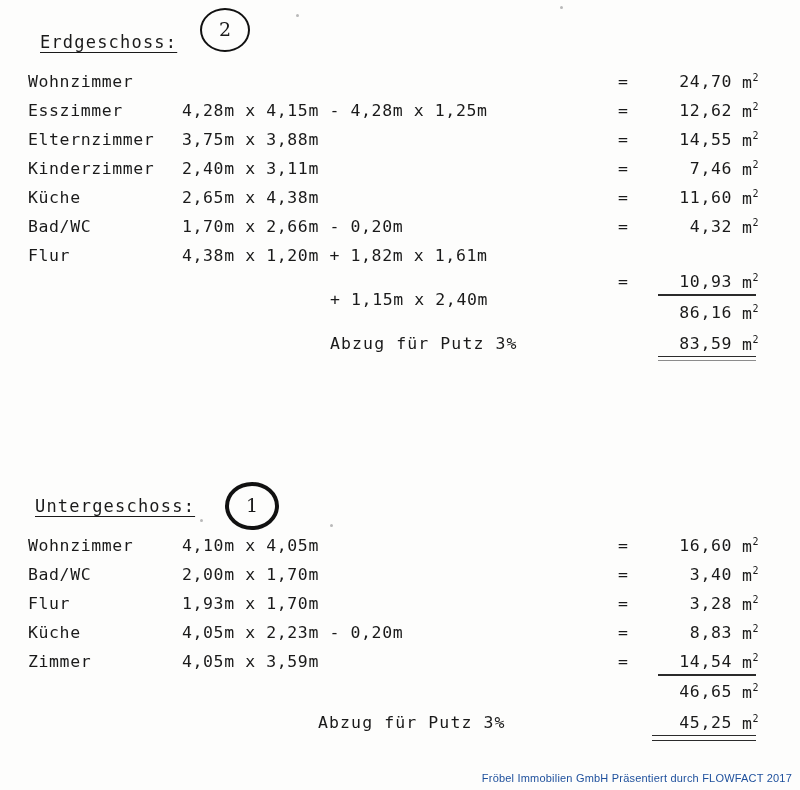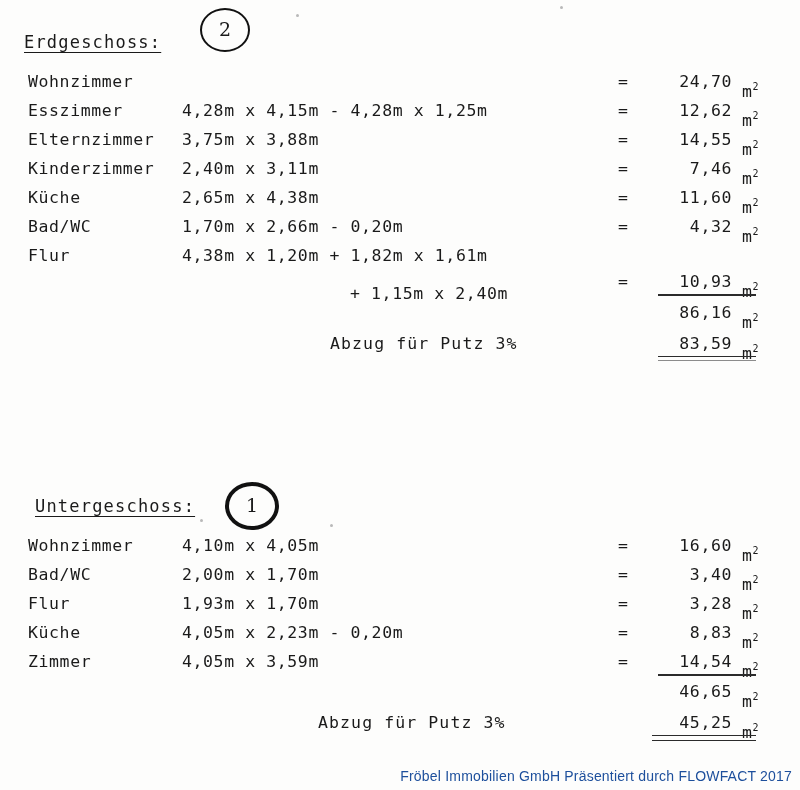--- a/index.html
+++ b/index.html
@@ -72,39 +72,38 @@
     top: 0;
   }
   .calc {
     position: absolute;
     left: 182px;
     top: 0;
   }
   .calc2 {
     position: absolute;
     left: 330px;
-    top: 12px;
-    margin-left: 20px;
+    top: 18px;
   }
   .eq {
     position: absolute;
     left: 618px;
     top: 0;
   }
   .result {
     position: absolute;
     left: 660px;
     top: 0;
     width: 72px;
     text-align: right;
   }
   .unit {
     position: absolute;
     left: 742px;
-    top: 9px;
+    top: 0;
     text-align: right;
   }
   .unit sup {
     font-size: 10px;
     vertical-align: super;
   }
 
   .note {
     position: absolute;
     font-size: 16.5px;
@@ -119,38 +118,38 @@
   }
   .rule.dbl {
     height: 1.4px;
   }
 
   .footer {
     position: absolute;
     right: 8px;
     bottom: 6px;
     font-family: "Liberation Sans", sans-serif;
-    font-size: 14px;
+    font-size: 11px;
     color: #1d4f9c;
     letter-spacing: 0.2px;
   }
 </style>
 </head>
 <body>
 
 <div class="page">
 
   <div class="speck" style="left:296px;top:14px;width:3px;height:3px;"></div>
   <div class="speck" style="left:560px;top:6px;width:3px;height:3px;"></div>
   <div class="speck" style="left:200px;top:519px;width:3px;height:3px;"></div>
   <div class="speck" style="left:330px;top:524px;width:3px;height:3px;"></div>
 
   <div class="section" style="top:0;">
 
-    <div class="section-title" style="left:24px; top:32px;">Erdgeschoss:</div>
+    <div class="section-title" style="left:40px; top:32px;">Erdgeschoss:</div>
 
     <div class="circle-num" style="left:200px; top:8px;">2</div>
 
     <div class="row" style="top:72px;">
       <span class="label">Wohnzimmer</span>
       <span class="eq">=</span>
       <span class="result">24,70</span>
       <span class="unit"><span>m</span><sup>2</sup></span>
     </div>
 

